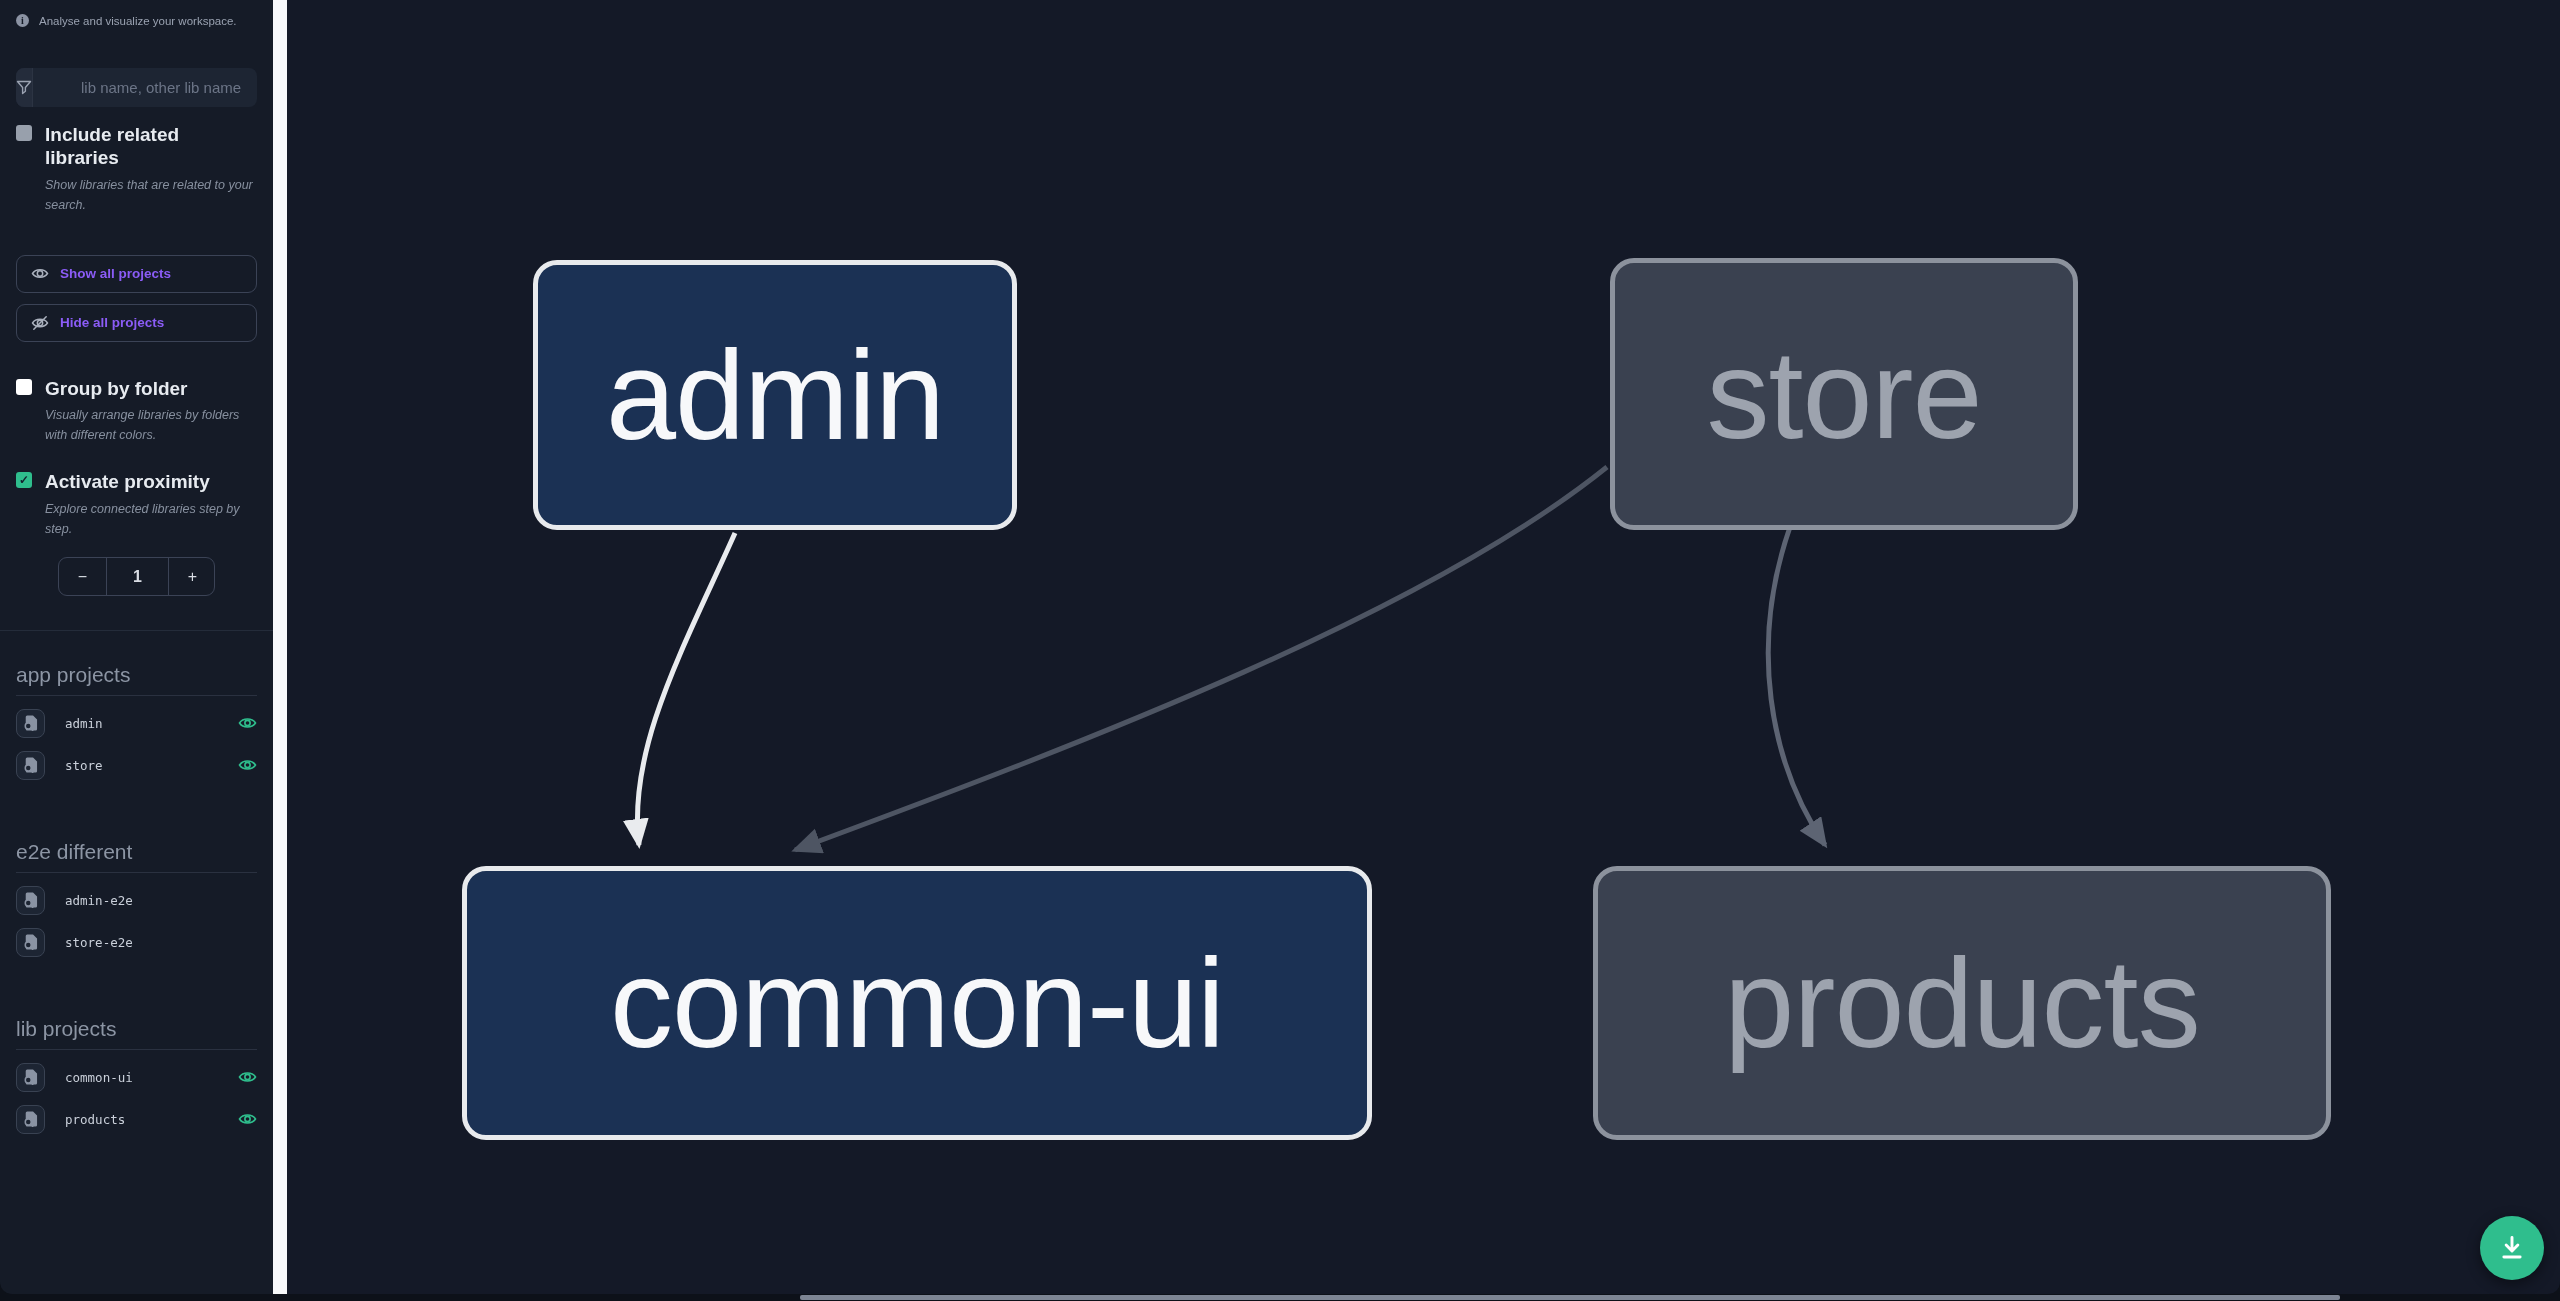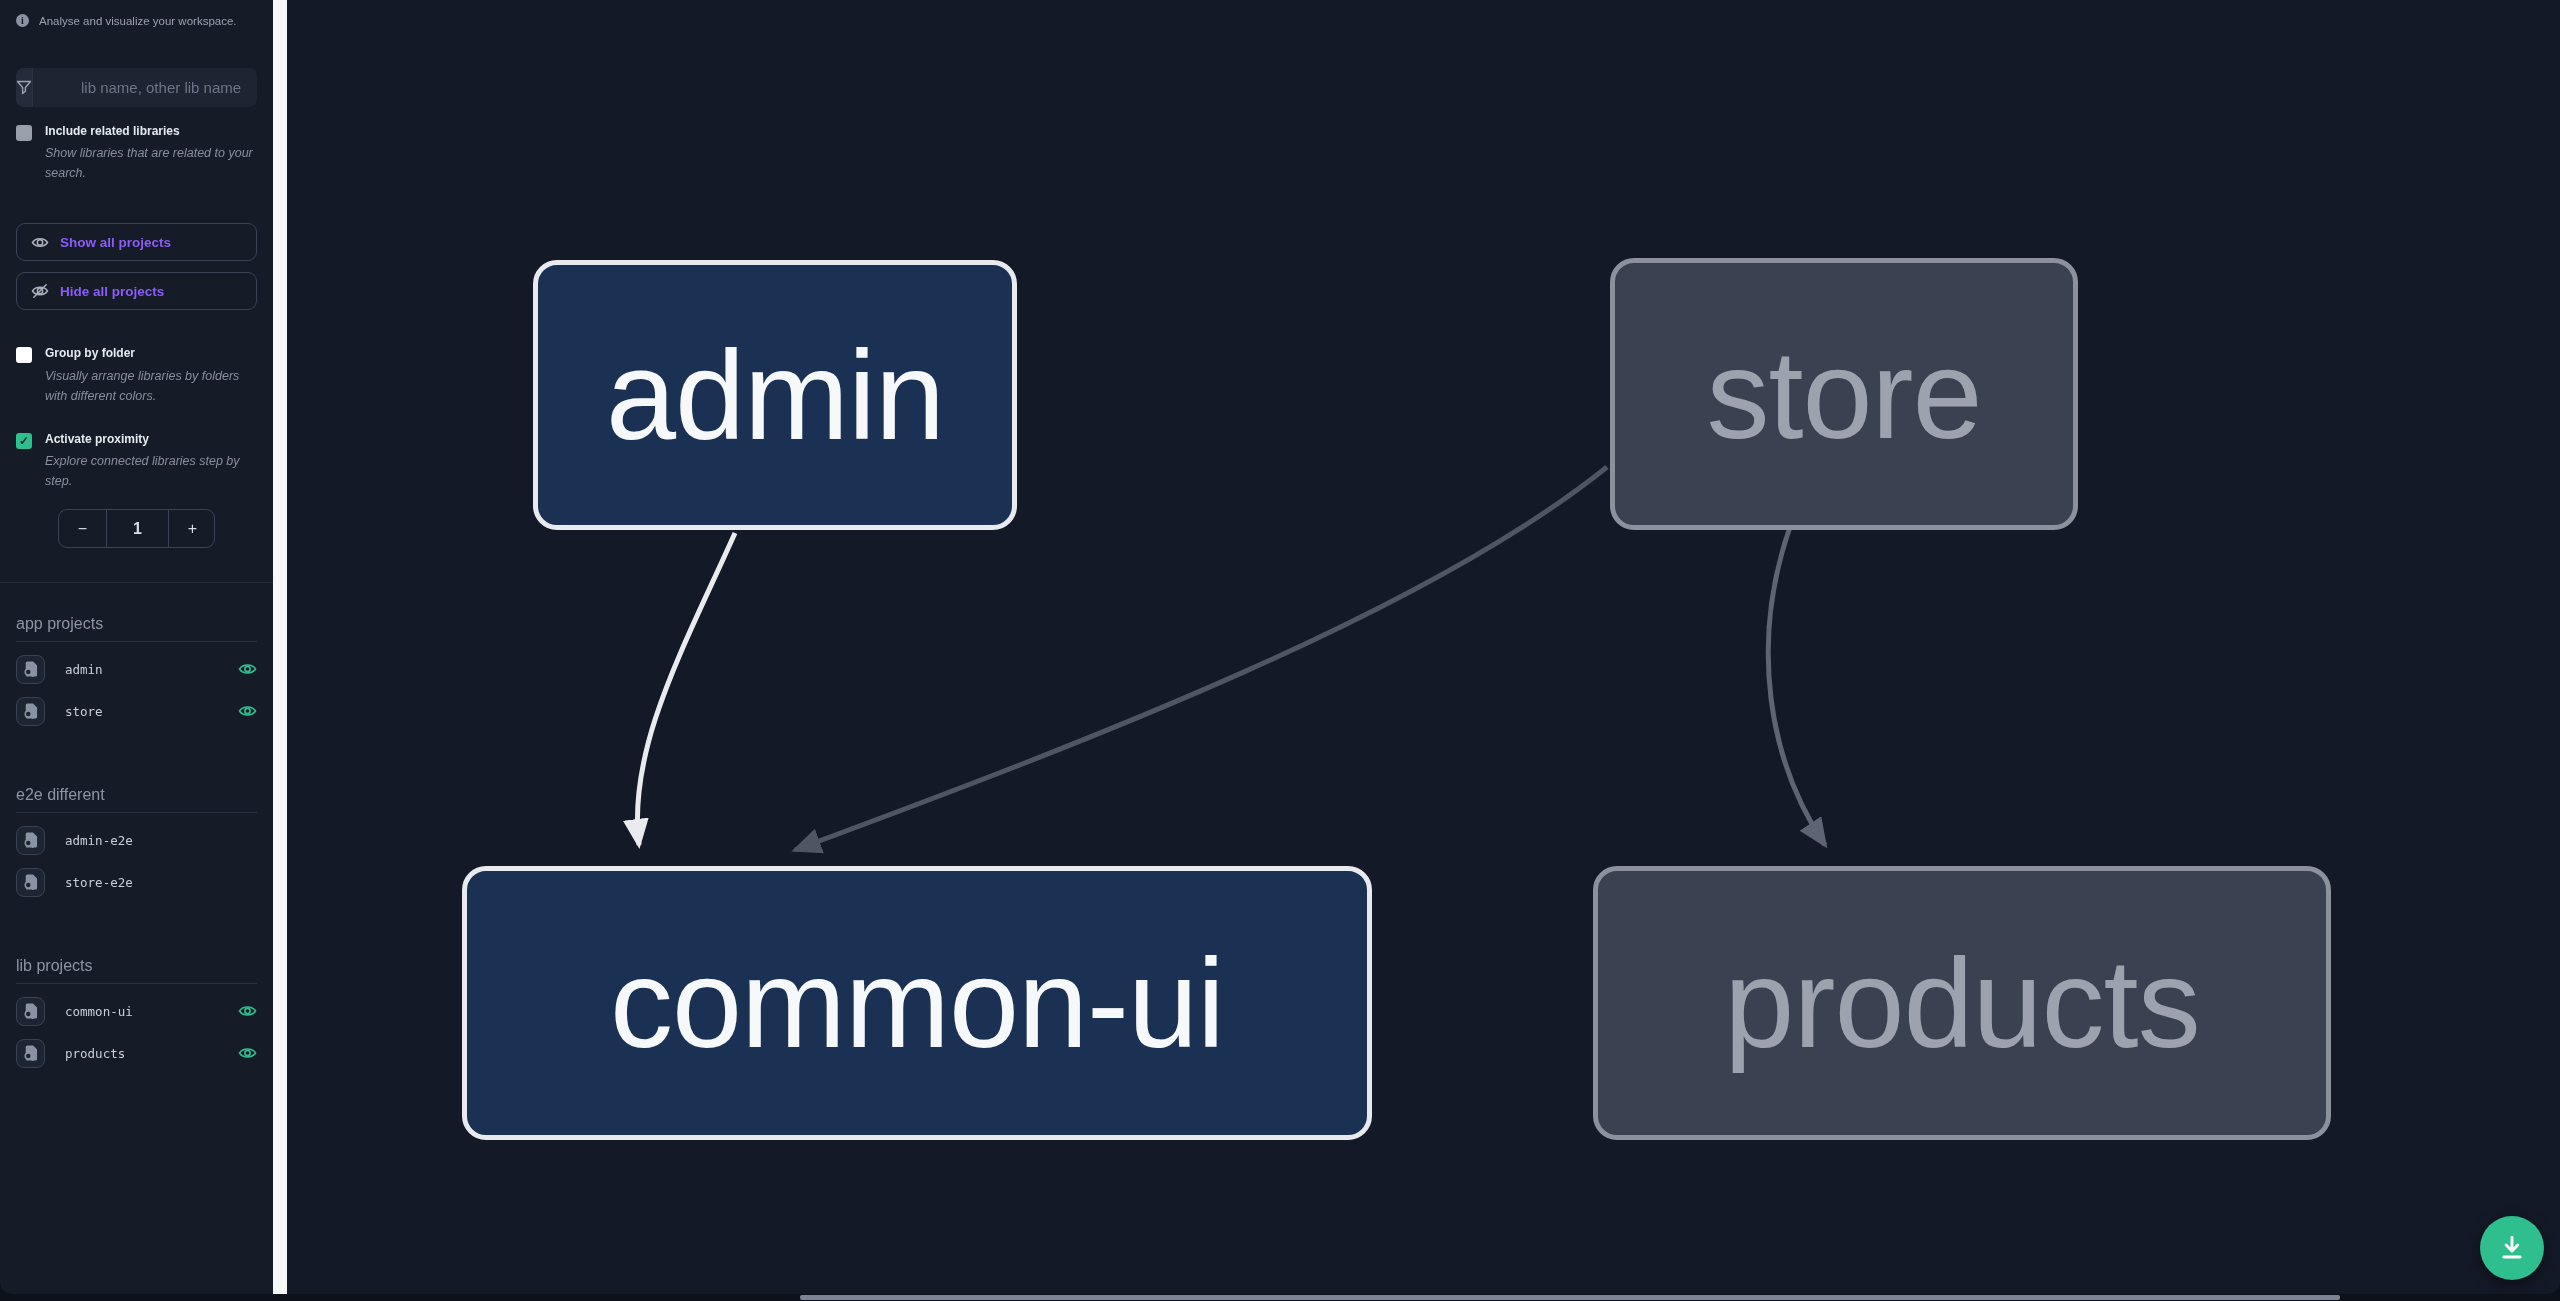--- a/index.html
+++ b/index.html
@@ -22,35 +22,35 @@
   .search { margin-top:41px; height:39px; border-radius:8px; display:flex; overflow:hidden; background:var(--input-bg,#1d2533);gap:36px; }
   .search-icbox { width:40px; background:var(--input-icon-bg,#242c3b); display:flex; align-items:center; justify-content:center; color:#9aa2b1; border-right:1px solid #2c3443; }
   .search input { flex:1; background:transparent; border:none; outline:none; color:#dfe3ea; font-size:15px; padding:0 12px; font-family:"Liberation Sans",sans-serif; }
   .search input::placeholder { color:#6c7587; }
 
   .opt { display:grid; grid-template-columns:16px 1fr; column-gap:13px; }
   .cbx { width:16px; height:16px; border-radius:3px; margin-top:1px; }
   .cbx.gray { background:#98a0ac; }
   .cbx.white { background:#ffffff; }
   .cbx.teal { background:var(--accent,#2fbe8d); color:#14202e; font-size:12px; font-weight:700; display:flex; align-items:center; justify-content:center; line-height:1; }
-  .opt-title { font-size:12px; font-weight:700; color:#e7ebf0; line-height:1.2; }
+  .opt-title { font-size:19px; font-weight:700; color:#e7ebf0; line-height:1.2; }
   .opt-desc { font-size:12.5px; color:#87909f; line-height:1.6; margin-top:5px; max-width:213px;font-style:italic; }
 
   .sb-btn { width:100%; height:38px; border-radius:9px; border:1px solid var(--btn-border,#3b4356); background:transparent; display:flex; align-items:center; padding-left:14px; gap:11px; color:#aab1bd; cursor:pointer; }
   .sb-btn .lbl { font-size:13.5px; font-weight:700; color:#8b5cf6; }
 
   .stepper { margin:18px 0 0 42px; width:157px; height:39px; border:1px solid var(--btn-border,#3b4356); border-radius:9px; display:grid; grid-template-columns:48px 61px 48px; color:#d9dde4; }
   .stepper > div { display:flex; align-items:center; justify-content:center; font-size:16px; }
   .step-dec { border-right:1px solid var(--btn-border,#3b4356); }
   .step-inc { border-left:1px solid var(--btn-border,#3b4356); }
   .step-val { font-weight:700; font-size:15px; }
 
   .sb-divider { height:1px; background:#242c3a; margin:34px -16px 0 -16px; }
 
-  .sec-title { margin-top:32px; font-size:16px; color:#8c95a4; padding-bottom:8px; border-bottom:1px solid #2a3140; }
+  .sec-title { margin-top:32px; font-size:21px; color:#8c95a4; padding-bottom:8px; border-bottom:1px solid #2a3140; }
   .proj-row { margin-top:12px; height:30px; display:flex; align-items:center; }
   .focus-btn { width:29px; height:29px; border-radius:8px; border:1px solid #394252; background:#1d2533; display:flex; align-items:center; justify-content:center; color:#8a93a3; flex:0 0 auto; cursor:pointer; }
   .proj-name { margin-left:20px; font-family:"DejaVu Sans Mono",monospace; font-size:12.5px; color:#cad0da; }
   .eye-btn { margin-left:auto; color:var(--accent,#2fbe8d); display:flex; cursor:pointer; }
   .sec-gap { height:28px; }
 
   
   .canvas { position:relative; flex:1; background:var(--bg-canvas,#141927); border-radius:0 0 10px 0; overflow:hidden; }
   .edges { position:absolute; left:0; top:0; }
   .edge { fill:none; stroke-width:5; }

